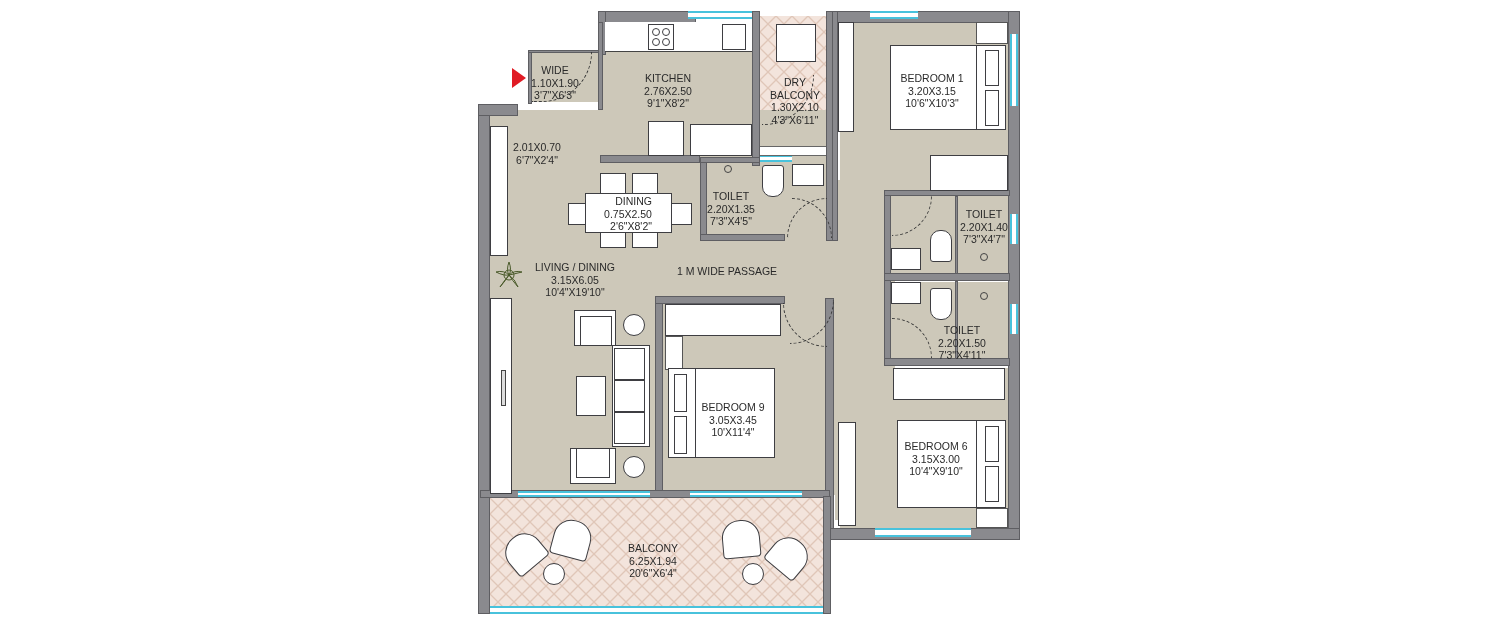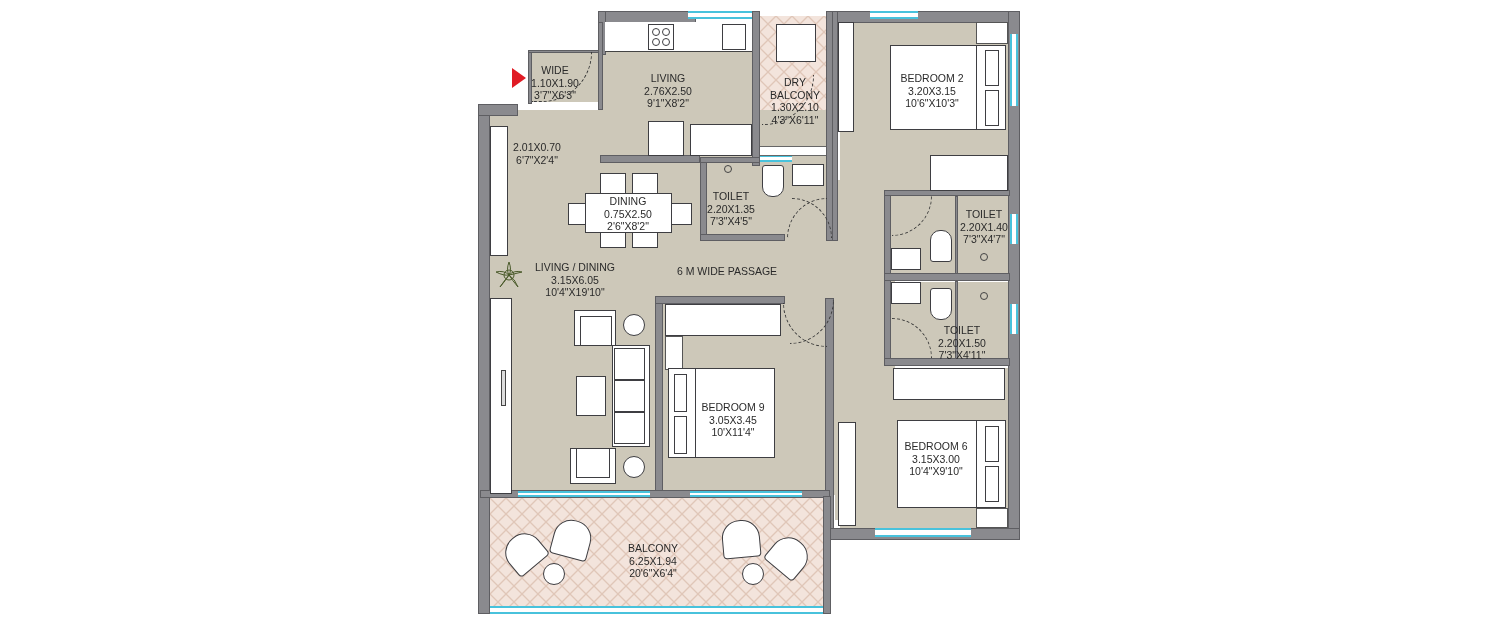--- a/index.html
+++ b/index.html
@@ -185,40 +185,40 @@
 <div class="door" style="left:762px;top:75px;width:52px;height:50px;border-left:none;border-top:none;border-radius:0 0 50px 0;"></div>
 
 <div class="abs arrow" style="left:512px;top:68px;"></div>
 
 <div class="label" style="left:555px;top:64px;">
   <span>WIDE</span>
   <span>1.10X1.90</span>
   <span>3'7"X6'3"</span>
 </div>
 <div class="label" style="left:668px;top:72px;">
-  <span>LIVING</span>
+  <span>KITCHEN</span>
   <span>2.76X2.50</span>
   <span>9'1"X8'2"</span>
 </div>
 <div class="label" style="left:795px;top:76px;">
   <span>DRY</span>
   <span>BALCONY</span>
   <span>1.30X2.10</span>
   <span>4'3"X6'11"</span>
 </div>
 <div class="label" style="left:932px;top:72px;">
-  <span>BEDROOM 2</span>
+  <span>BEDROOM 1</span>
   <span>3.20X3.15</span>
   <span>10'6"X10'3"</span>
 </div>
 <div class="label" style="left:537px;top:141px;">
   <span>2.01X0.70</span>
   <span>6'7"X2'4"</span>
 </div>
-<div class="label" style="left:628px;top:195px;">
+<div class="label" style="left:628px;top:195px;text-align:right;">
   <span>DINING</span>
   <span>0.75X2.50</span>
   <span>2'6"X8'2"</span>
 </div>
 <div class="label" style="left:731px;top:190px;">
   <span>TOILET</span>
   <span>2.20X1.35</span>
   <span>7'3"X4'5"</span>
 </div>
 <div class="label" style="left:984px;top:208px;">
@@ -230,21 +230,21 @@
   <span>TOILET</span>
   <span>2.20X1.50</span>
   <span>7'3"X4'11"</span>
 </div>
 <div class="label" style="left:575px;top:261px;">
   <span>LIVING / DINING</span>
   <span>3.15X6.05</span>
   <span>10'4"X19'10"</span>
 </div>
 <div class="label" style="left:727px;top:265px;">
-  <span>6 M WIDE PASSAGE</span>
+  <span>1 M WIDE PASSAGE</span>
 </div>
 <div class="label" style="left:733px;top:401px;">
   <span>BEDROOM 9</span>
   <span>3.05X3.45</span>
   <span>10'X11'4"</span>
 </div>
 <div class="label" style="left:936px;top:440px;">
   <span>BEDROOM 6</span>
   <span>3.15X3.00</span>
   <span>10'4"X9'10"</span>

